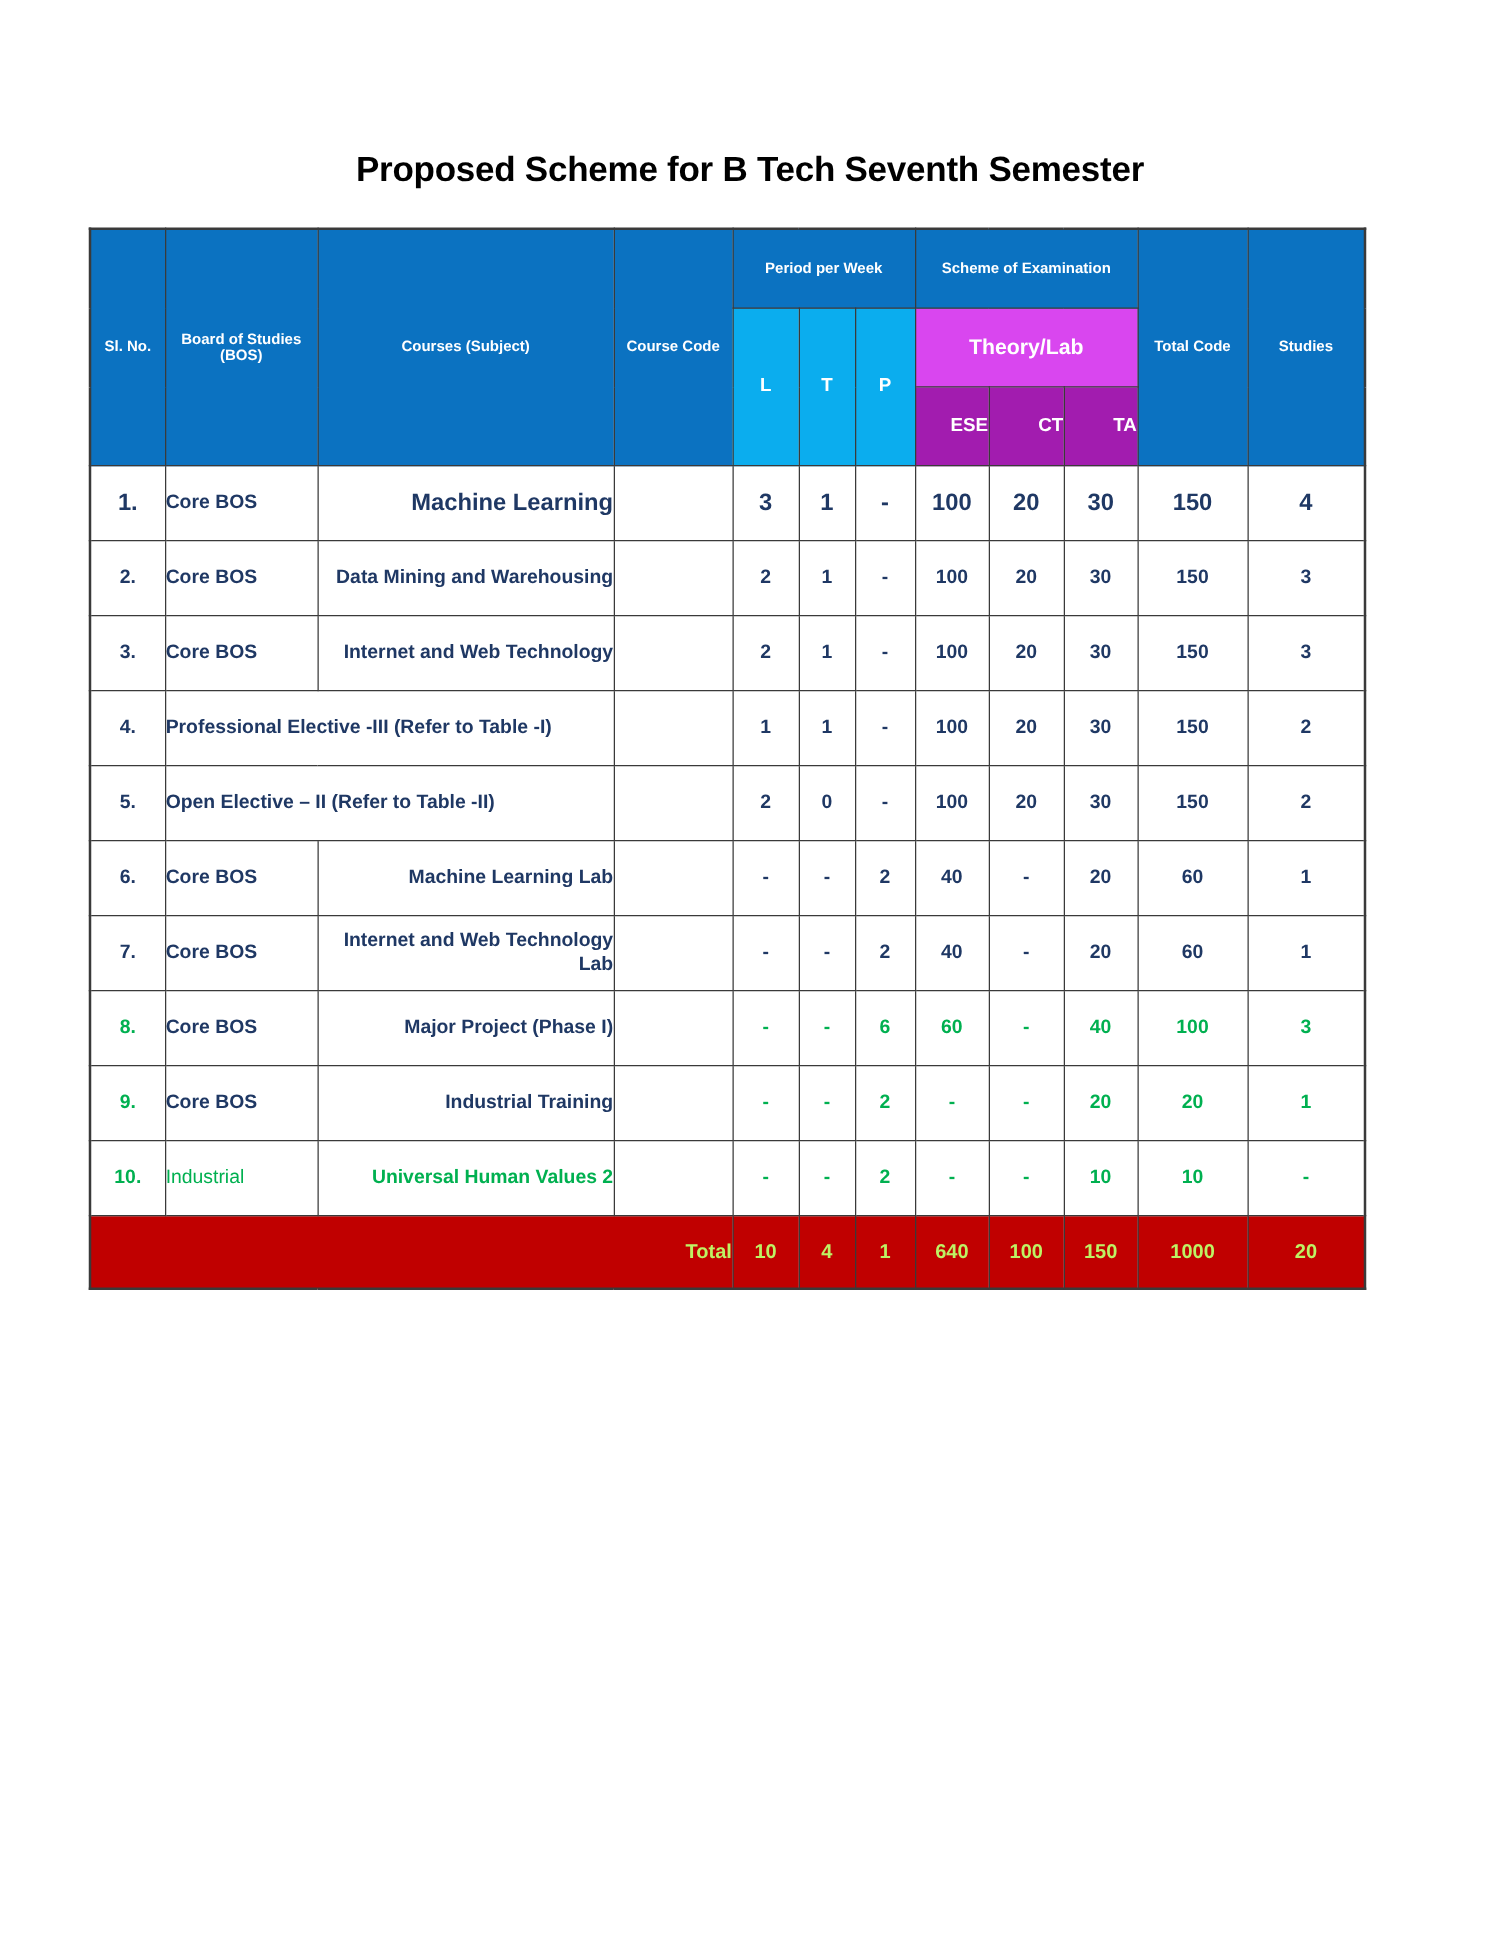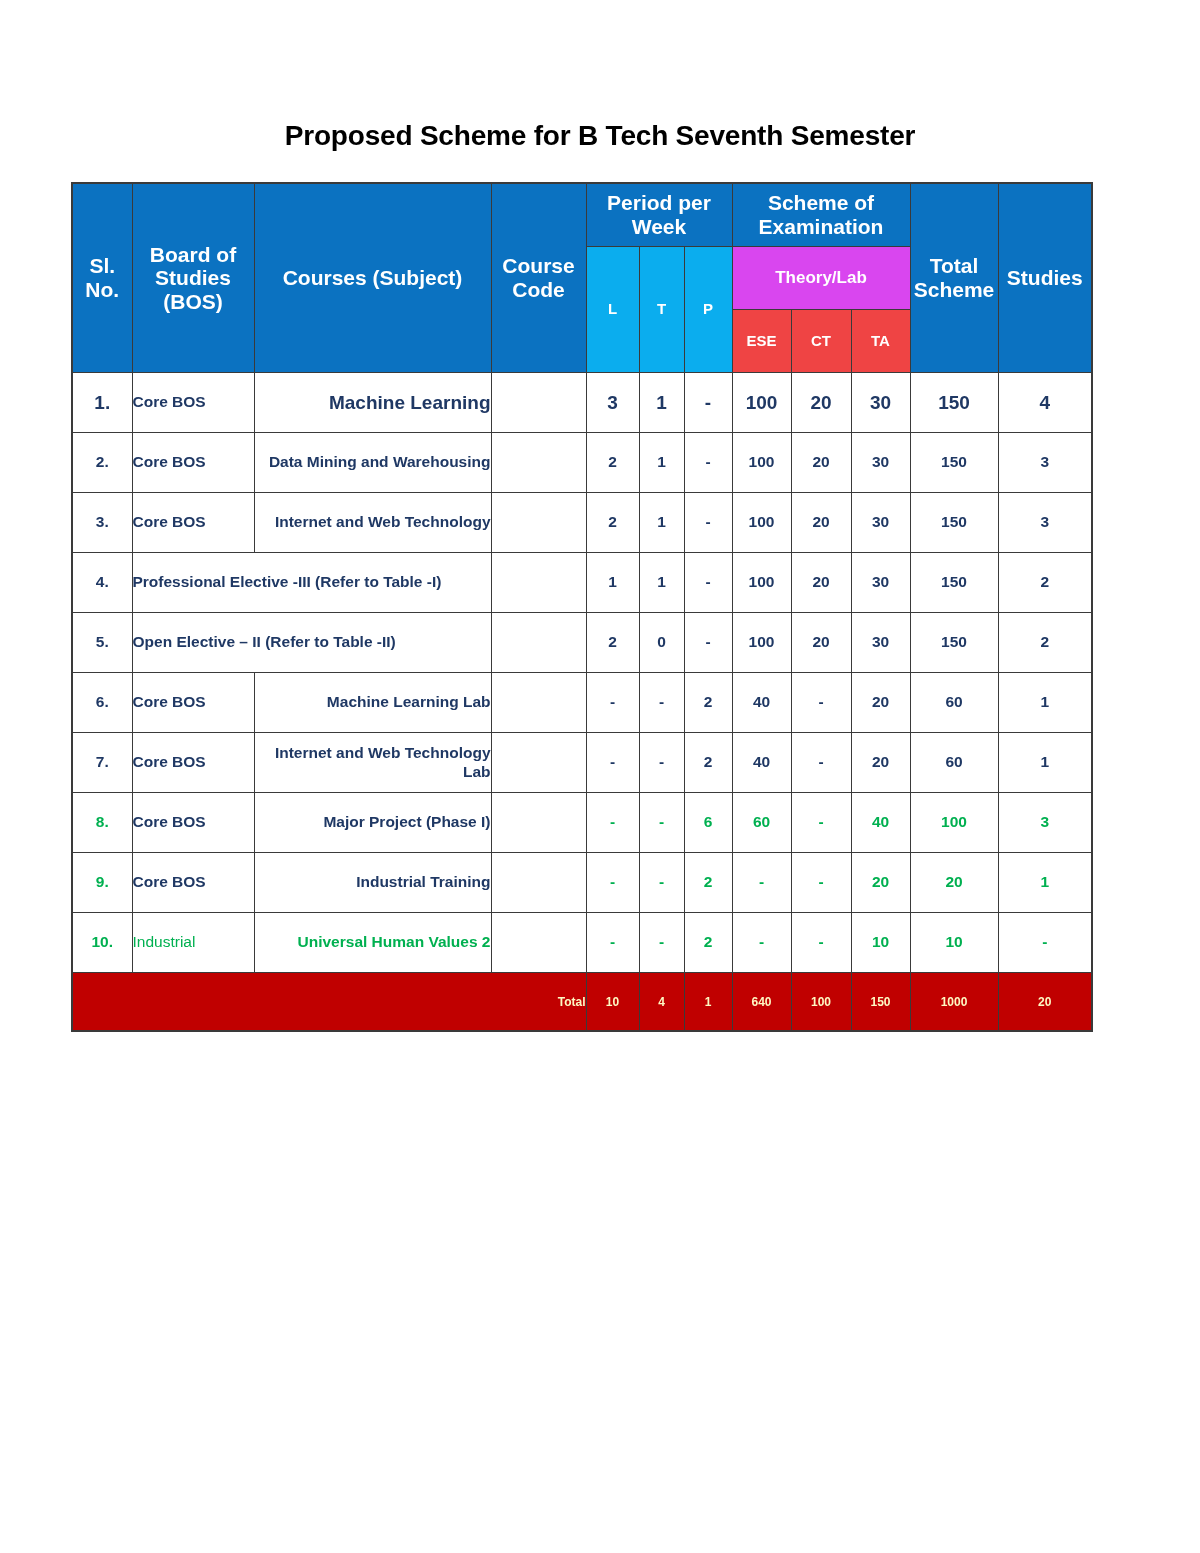--- a/index.html
+++ b/index.html
@@ -58,36 +58,36 @@
     vertical-align: middle;
     font-family: "Liberation Sans", sans-serif;
   }
 
   
   .hd-dark {
     background: #0B72C1;
     color: #ffffff;
     font-weight: bold;
     text-align: center;
-    font-size: 21px;
+    font-size: 12px;
     line-height: 1.12;
   }
   .hd-light {
     background: #d946ef;
     color: #ffffff;
     font-weight: bold;
     text-align: center;
     font-size: 17px;
     line-height: 1.12;
   }
   .hd-sub {
-    background: #ef4444;
+    background: #a21caf;
     color: #ffffff;
     font-weight: bold;
-    text-align: center;
+    text-align: right;
     font-size: 15px;
     line-height: 1.12;
   }
   .hd-ltp {
     background: #0BADEE;
     color: #ffffff;
     font-weight: bold;
     text-align: center;
     font-size: 15px;
     line-height: 1.12;
@@ -119,24 +119,24 @@
   .r-big .cell-sl { font-size: 19px; }
   .r-big .cell-bos { font-size: 15.5px; }
 
   .txt-green { color: #00B050; }
   .txt-navy  { color: #1F3864; }
   .txt-green-light { color: #00B050; font-weight: normal; }
 
   
   .total-row td {
     background: #C00000;
-    color: #fef9c3;
+    color: #bef264;
     height: 57px;
     font-weight: bold;
-    font-size: 12px;
+    font-size: 16px;
     text-align: center;
     border-color: #3a3a3a;
   }
   .total-label {
     text-align: right !important;
     padding-right: 12px;
   }
 </style>
 </head>
 <body>
@@ -163,21 +163,21 @@
       </colgroup>
 
       <thead>
         <tr>
           <td class="hd-dark h-band-top" rowspan="3">Sl. No.</td>
           <td class="hd-dark h-band-top" rowspan="3">Board of Studies (BOS)</td>
           <td class="hd-dark h-band-top" rowspan="3">Courses (Subject)</td>
           <td class="hd-dark h-band-top" rowspan="3">Course Code</td>
           <td class="hd-dark h-band-top" colspan="3">Period per Week</td>
           <td class="hd-dark h-band-top" colspan="3">Scheme of Examination</td>
-          <td class="hd-dark h-band-top" rowspan="3">Total Scheme</td>
+          <td class="hd-dark h-band-top" rowspan="3">Total Code</td>
           <td class="hd-dark h-band-top" rowspan="3">Studies</td>
         </tr>
         <tr>
           <td class="hd-ltp h-band-mid" rowspan="2">L</td>
           <td class="hd-ltp h-band-mid" rowspan="2">T</td>
           <td class="hd-ltp h-band-mid" rowspan="2">P</td>
           <td class="hd-light h-band-mid" colspan="3">Theory/Lab</td>
         </tr>
         <tr>
           <td class="hd-sub h-band-bot">ESE</td>

